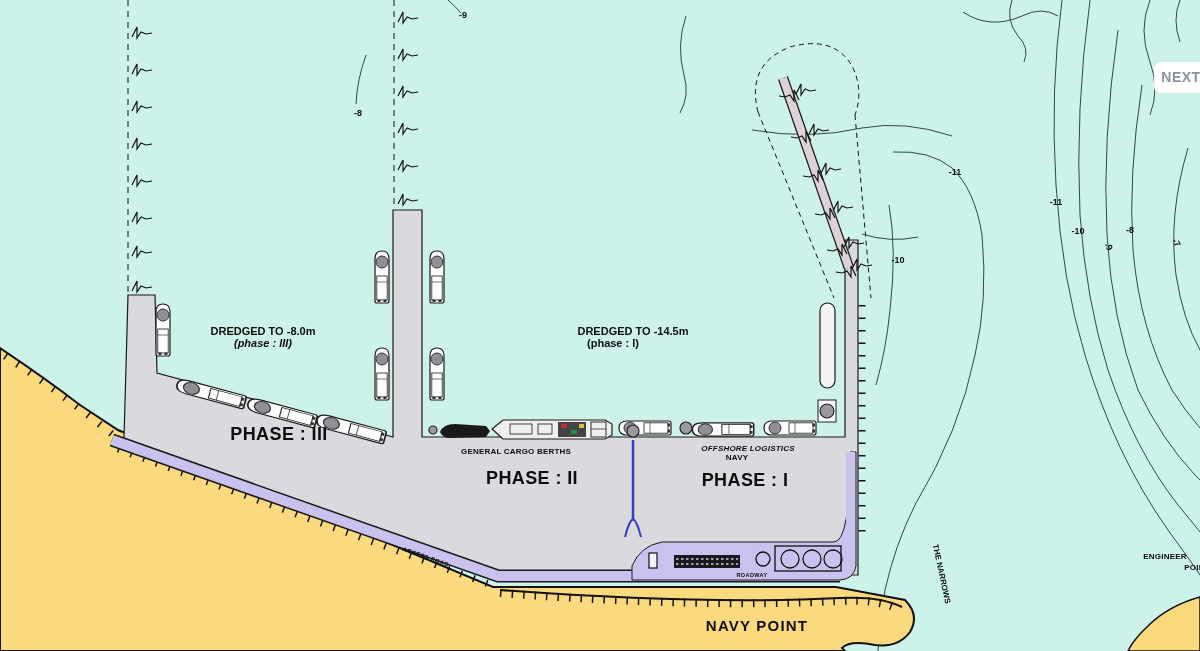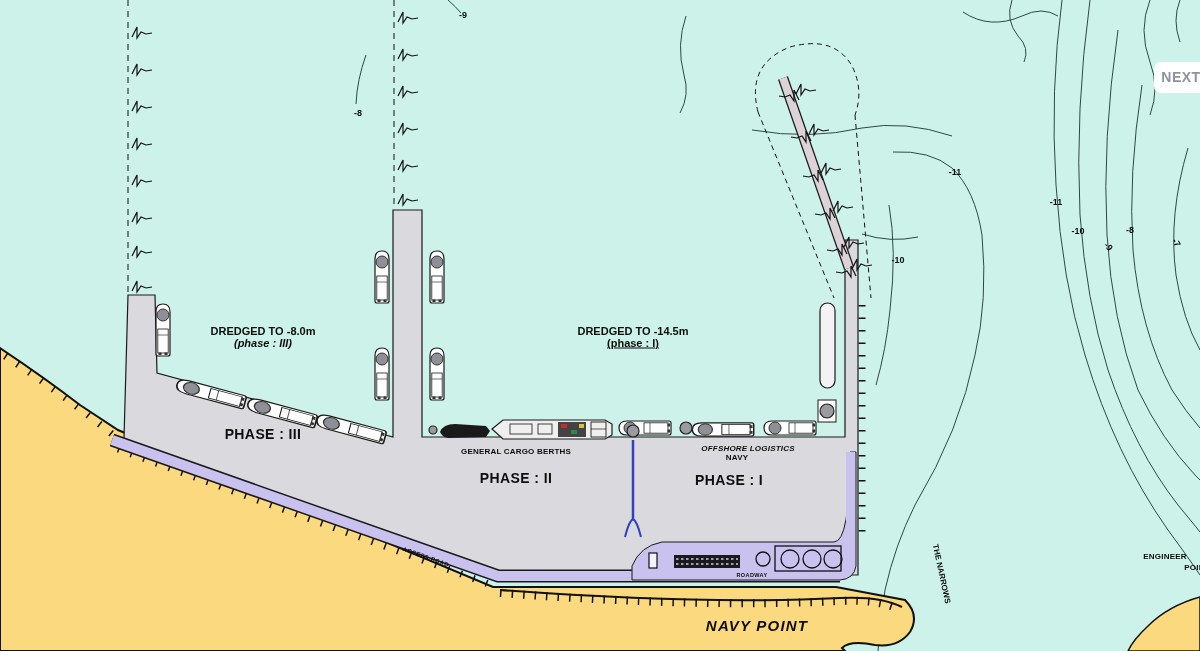--- a/index.html
+++ b/index.html
@@ -3,21 +3,21 @@
 <meta charset="utf-8">
 <style>
   html,body{margin:0;padding:0;}
   #stage{position:relative;width:1200px;height:651px;overflow:hidden;
          background:#cdf2e9;font-family:"Liberation Sans",sans-serif;}
   #stage svg{position:absolute;left:0;top:0;}
   .mlbl{position:absolute;font-weight:bold;color:#0d0d0d;white-space:nowrap;
         transform:translate(-50%,-50%);line-height:1;}
   .f9{font-size:11px;}
   .f8{font-size:8px;letter-spacing:.2px;}
-  .f13{font-size:14px;letter-spacing:.4px;}
+  .f13{font-size:18px;letter-spacing:.4px;margin-left:16px;}
   .f15{font-size:15px;letter-spacing:1.2px;}
   .depth{font-size:9px;}
   .rot-narrows{transform:translate(-50%,-50%) rotate(78deg);font-size:8px;}
   .rot-road{transform:translate(-50%,-50%) rotate(19.5deg);font-size:6px;letter-spacing:.4px;}
   .roadway{font-size:5.5px;letter-spacing:.4px;}
   .rot50{transform:translate(-50%,-50%) rotate(50deg);}
   .rot60{transform:translate(-50%,-50%) rotate(60deg);}
   #next-btn{position:absolute;left:1154px;top:62px;width:54px;height:31px;
         background:#ffffff;border-radius:7px;color:#8d939c;font-size:14px;
         font-weight:bold;letter-spacing:.5px;text-align:center;line-height:31px;
@@ -187,28 +187,28 @@
       <circle cx="790" cy="559" r="9" fill="none" stroke="#111" stroke-width="1.3"></circle>
       <circle cx="812" cy="559" r="9" fill="none" stroke="#111" stroke-width="1.3"></circle>
       <circle cx="833" cy="559" r="9" fill="none" stroke="#111" stroke-width="1.3"></circle>
     </g>
   </g>
 </svg>
 
 <div class="mlbl f9" style="left:263px;top:331px;">DREDGED TO -8.0m</div>
 <div class="mlbl f9" style="left:263px;top:343px;font-style:italic;">(phase :  III)</div>
 <div class="mlbl f9" style="left:633px;top:331px;">DREDGED TO -14.5m</div>
-<div class="mlbl f9" style="left:633px;top:343px;text-decoration:underline;">(phase : I)</div>
+<div class="mlbl f9" style="left:613px;top:343px;">(phase : I)</div>
 <div class="mlbl f13" style="left:263px;top:434px;">PHASE : III</div>
 <div class="mlbl f8" style="left:516px;top:452px;">GENERAL CARGO BERTHS</div>
 <div class="mlbl f13" style="left:516px;top:478px;">PHASE : II</div>
 <div class="mlbl f8" style="left:748px;top:449px;font-style:italic;">OFFSHORE LOGISTICS</div>
 <div class="mlbl f8" style="left:737px;top:458px;">NAVY</div>
 <div class="mlbl f13" style="left:729px;top:480px;">PHASE : I</div>
-<div class="mlbl f15" style="left:757px;top:625px;font-style:italic;">NAVY POINT</div>
+<div class="mlbl f15" style="left:757px;top:625px;">NAVY POINT</div>
 <div class="mlbl f8" style="left:1165px;top:557px;">ENGINEER</div>
 <div class="mlbl f8" style="left:1165px;top:568px;margin-left:32px;">POINT</div>
 <div class="mlbl rot-narrows" style="left:941px;top:574px;">THE NARROWS</div>
 <div class="mlbl rot-road" style="left:426px;top:557px;">ACCESS ROAD</div>
 <div class="mlbl roadway" style="left:752px;top:576px;">ROADWAY</div>
 
 <div class="mlbl depth" style="left:463px;top:15px;">-9</div>
 <div class="mlbl depth" style="left:358px;top:113px;">-8</div>
 <div class="mlbl depth" style="left:955px;top:172px;">-11</div>
 <div class="mlbl depth" style="left:898px;top:260px;">-10</div>

